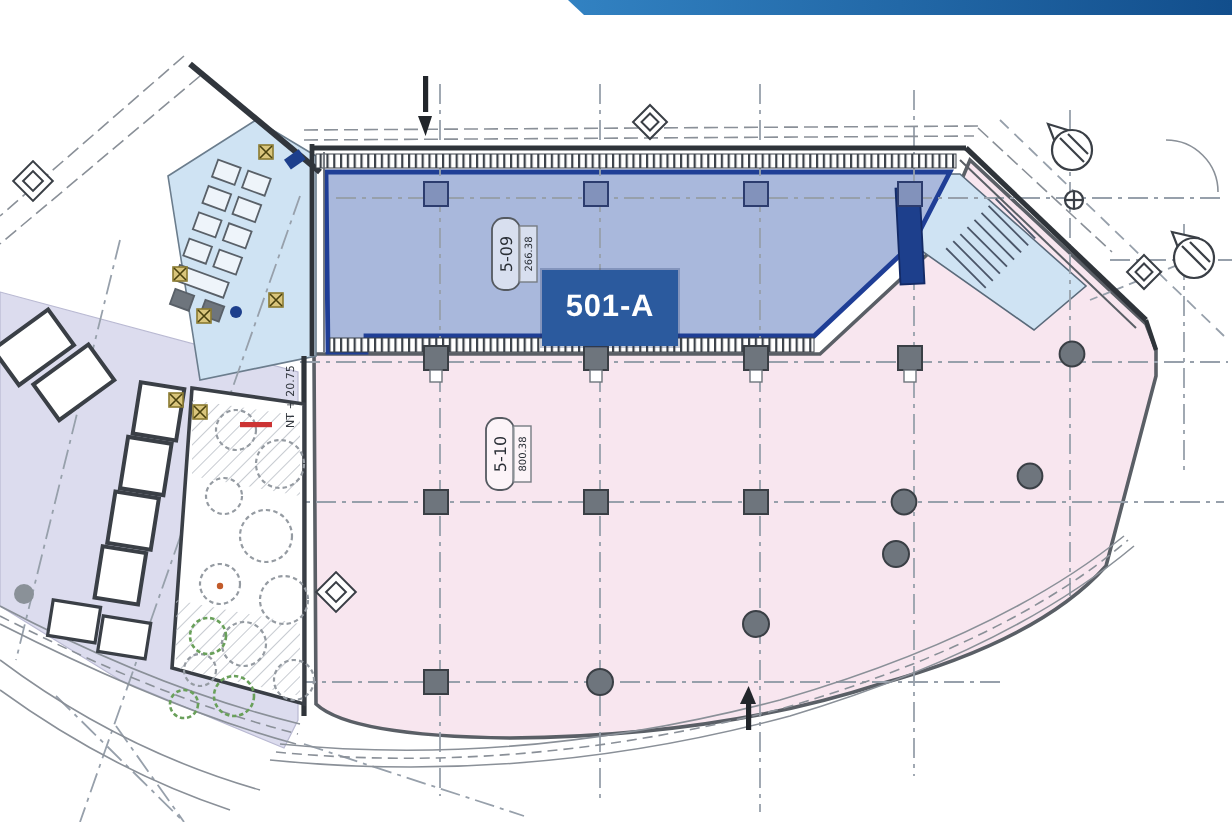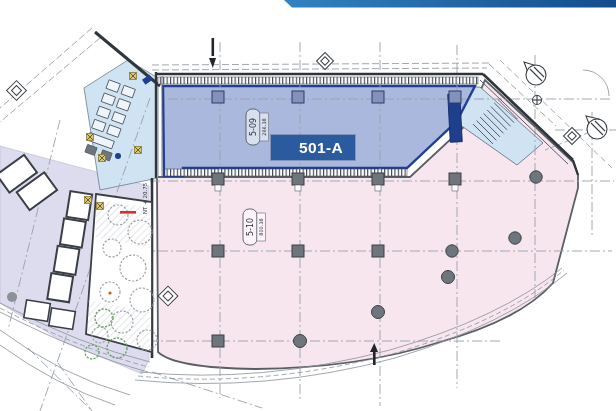--- a/index.html
+++ b/index.html
@@ -1,22 +1,22 @@
 <!DOCTYPE html>
 <html><head>
 <meta charset="utf-8">
 <style>
   html,body{margin:0;padding:0;background:#ffffff;}
   .stage{position:relative;width:616px;height:411px;background:#ffffff;overflow:hidden;
          font-family:"Liberation Sans",sans-serif;}
   .stage svg{position:absolute;left:0;top:0;}
-  .unit-badge{position:absolute;left:271px;top:135px;width:68px;height:25px;
+  .unit-badge{position:absolute;left:271px;top:135px;width:68px;height:38px;
       display:flex;align-items:center;justify-content:center;
       color:#fff;font-size:15.5px;font-weight:bold;letter-spacing:.4px;
-      box-shadow:0 0 0 1px rgba(20,40,90,.25);padding-left:16px;}
+      box-shadow:0 0 0 1px rgba(20,40,90,.25);}
   text{font-family:"DejaVu Sans",sans-serif;}
 </style>
 </head>
 <body>
 
 <div class="stage">
 <svg width="616" height="411" viewBox="0 0 616 411">
   <defs>
     <linearGradient id="bannerGrad" x1="0" y1="0" x2="1" y2="0">
       <stop offset="0" stop-color="#3282c2"></stop>

